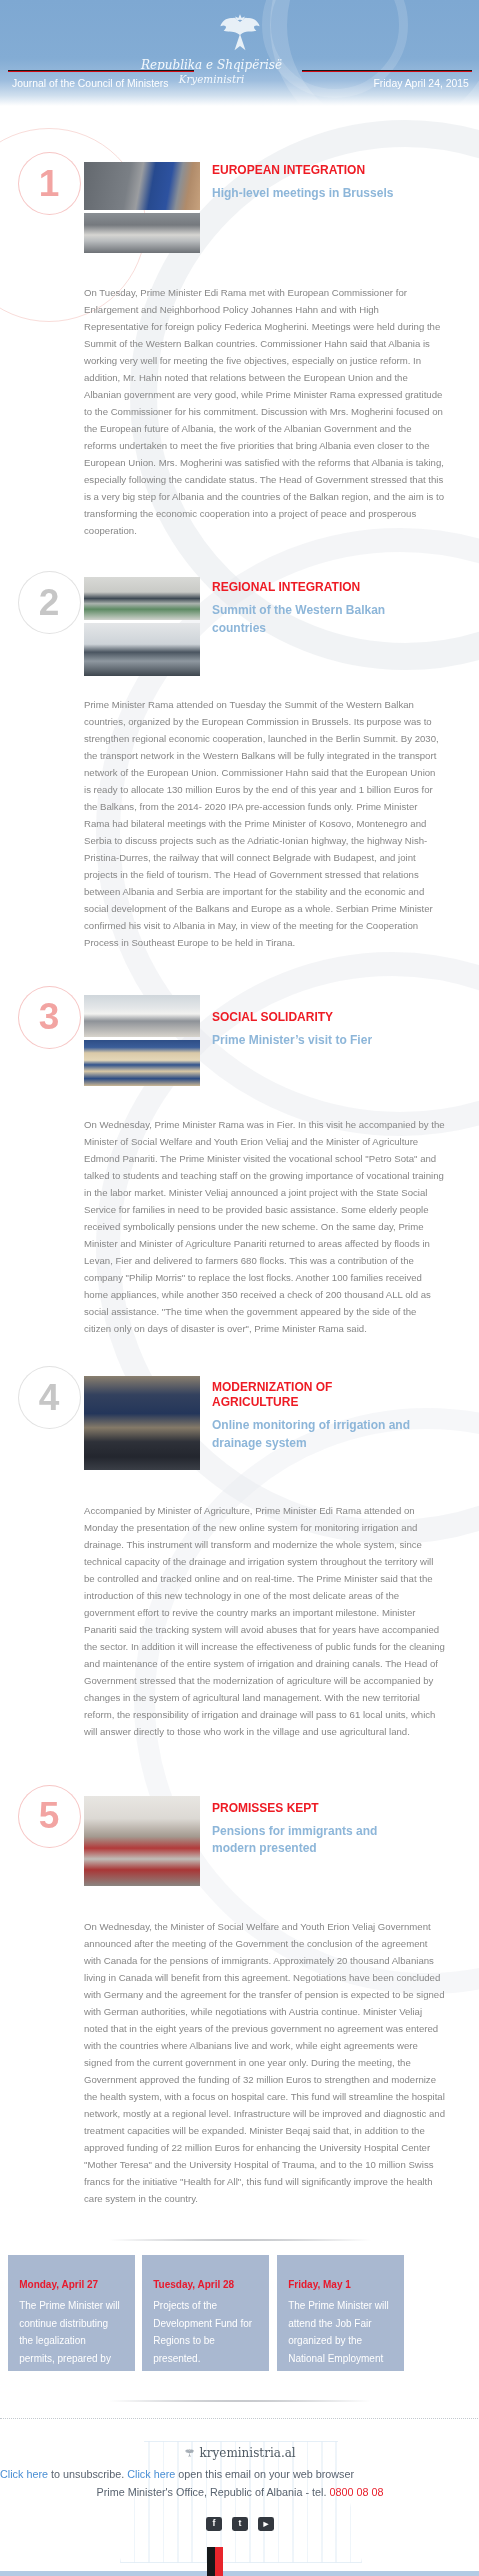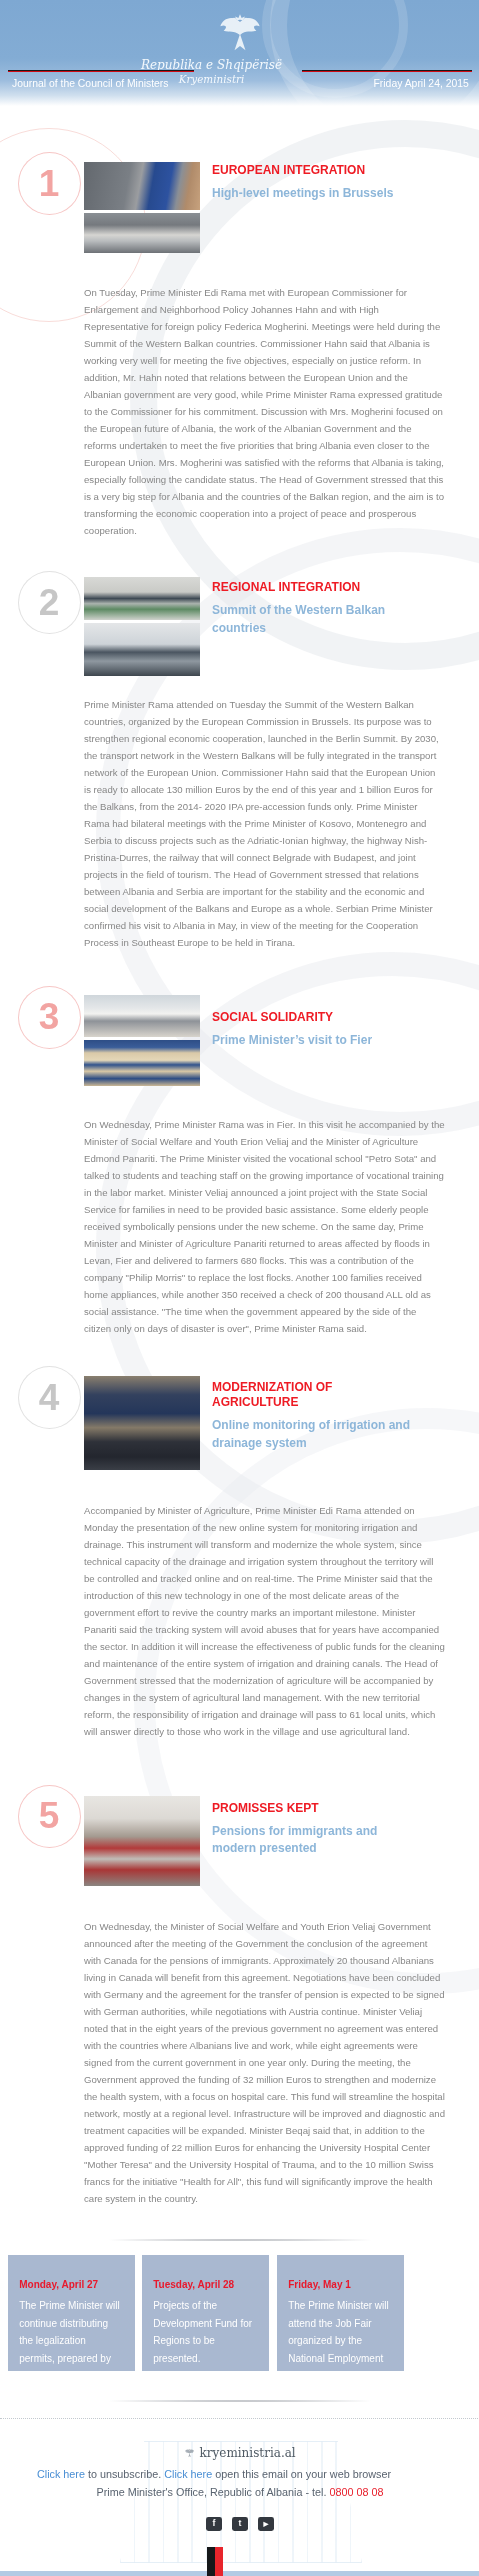--- a/index.html
+++ b/index.html
@@ -58,21 +58,21 @@
   .agenda-text{color:#ffffff;font-size:10px;line-height:17.6px;}
   
   .dotted-sep{position:absolute;left:0;top:2418px;width:480px;border-top:0.8px dotted #c3c9cf;z-index:1;}
   .building{position:absolute;left:120px;top:2441px;width:240px;height:120px;z-index:0;opacity:0.55;
      border:0.8px solid rgba(203,222,238,0.9);
      background:repeating-linear-gradient(90deg,transparent 0 12.8px,rgba(203,222,238,0.55) 12.8px 14.4px);
      clip-path:polygon(10% 0,90% 0,100% 100%,0 100%);}
   .site-line{position:absolute;left:0;top:2446px;width:480px;text-align:center;z-index:2;
      color:#4f5a64;font-family:"DejaVu Serif",serif;font-size:12px;}
   .site-line .mini-eagle{display:inline-block;vertical-align:-2.4px;margin-right:4px;opacity:0.75;}
-  .unsub-line{position:absolute;left:0;top:2468px;width:428px;text-align:center;color:#5a6470;font-size:10.8px;z-index:2;}
+  .unsub-line{position:absolute;left:0;top:2468px;width:428px;color:#5a6470;font-size:10.8px;z-index:2;}
   .link{color:#4a8fd4;cursor:pointer;}
   .office-line{position:absolute;left:0;top:2486px;width:480px;text-align:center;color:#5a6470;font-size:10.8px;z-index:2;}
   .phone{color:#e8202c;}
   .social-row{position:absolute;left:0;top:2514px;width:480px;text-align:center;z-index:2;}
   .social-icon{display:inline-block;width:16px;height:13.6px;margin:0 3.2px;background:#33383f;border-radius:2.4px;
      color:#ffffff;font-size:8.8px;font-weight:bold;line-height:13.6px;text-align:center;cursor:pointer;}
   .ribbon{position:absolute;left:207px;top:2547px;width:16px;height:29px;z-index:3;
      background:linear-gradient(90deg,#16181a 0 50%,#e8252c 50% 100%);}
   .bottom-bar{position:absolute;left:0;top:2571px;width:480px;height:4.8px;background:#b3cbe4;z-index:2;}
 </style>

